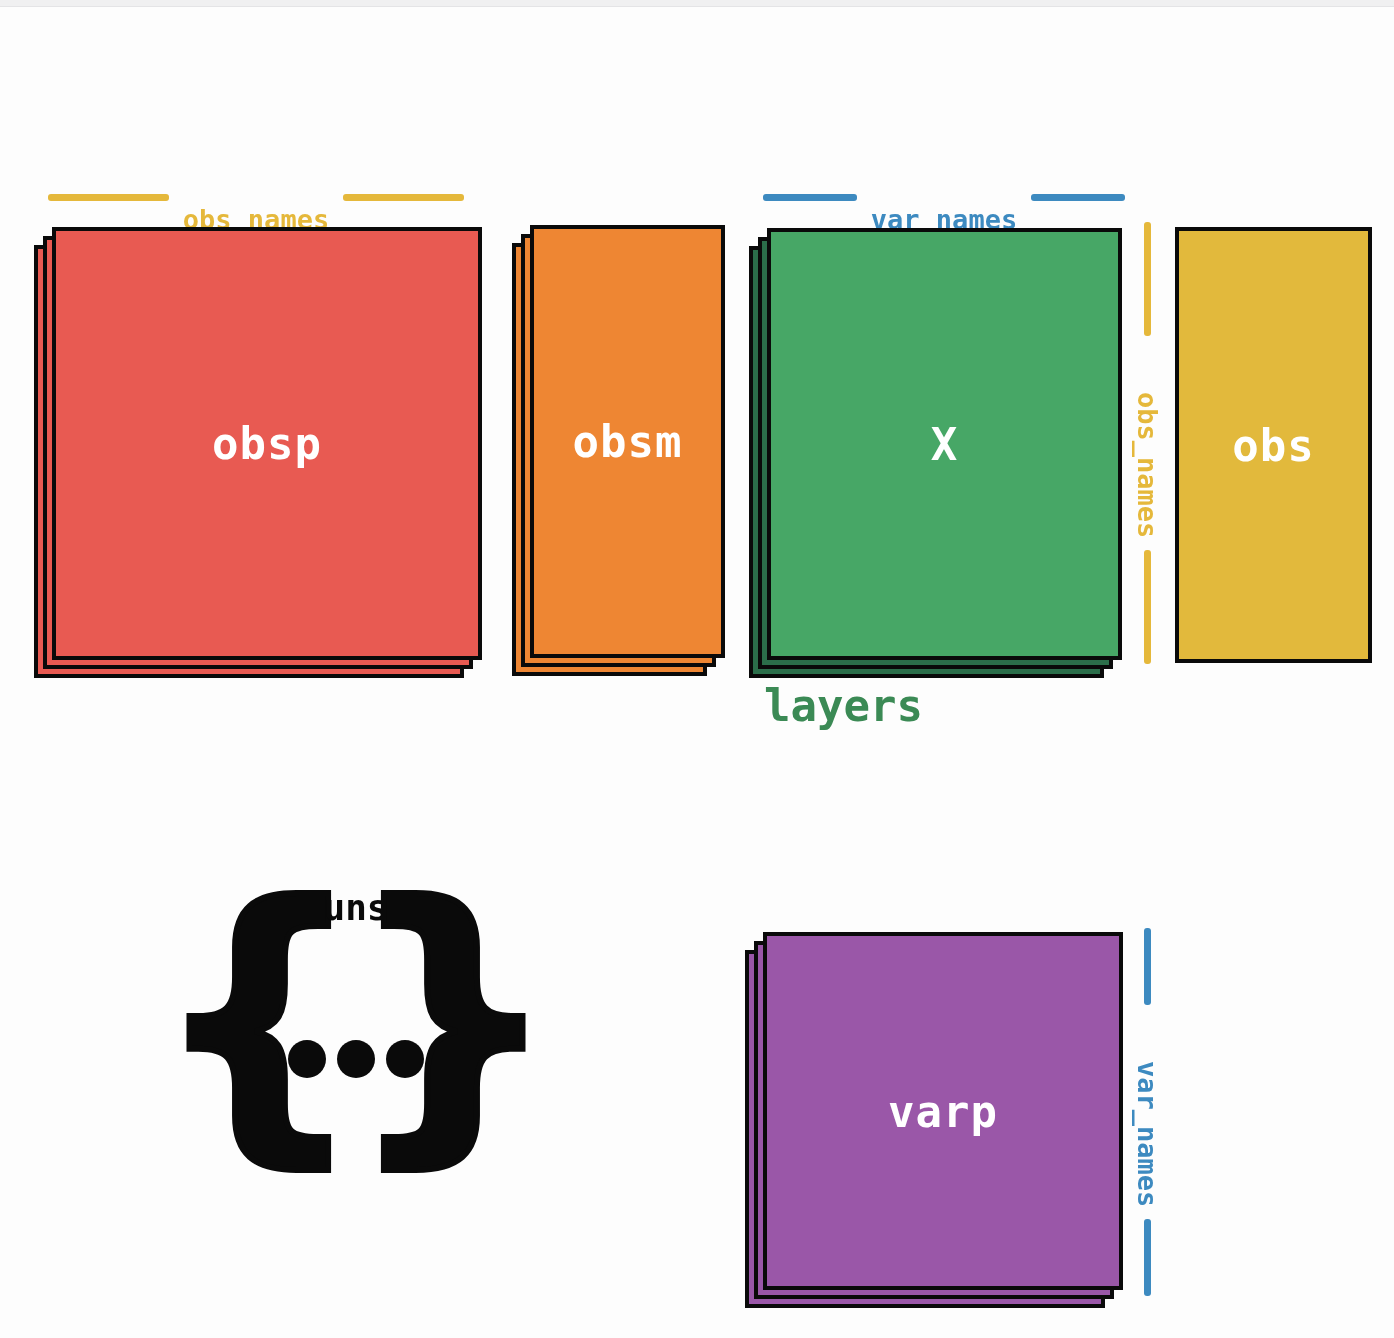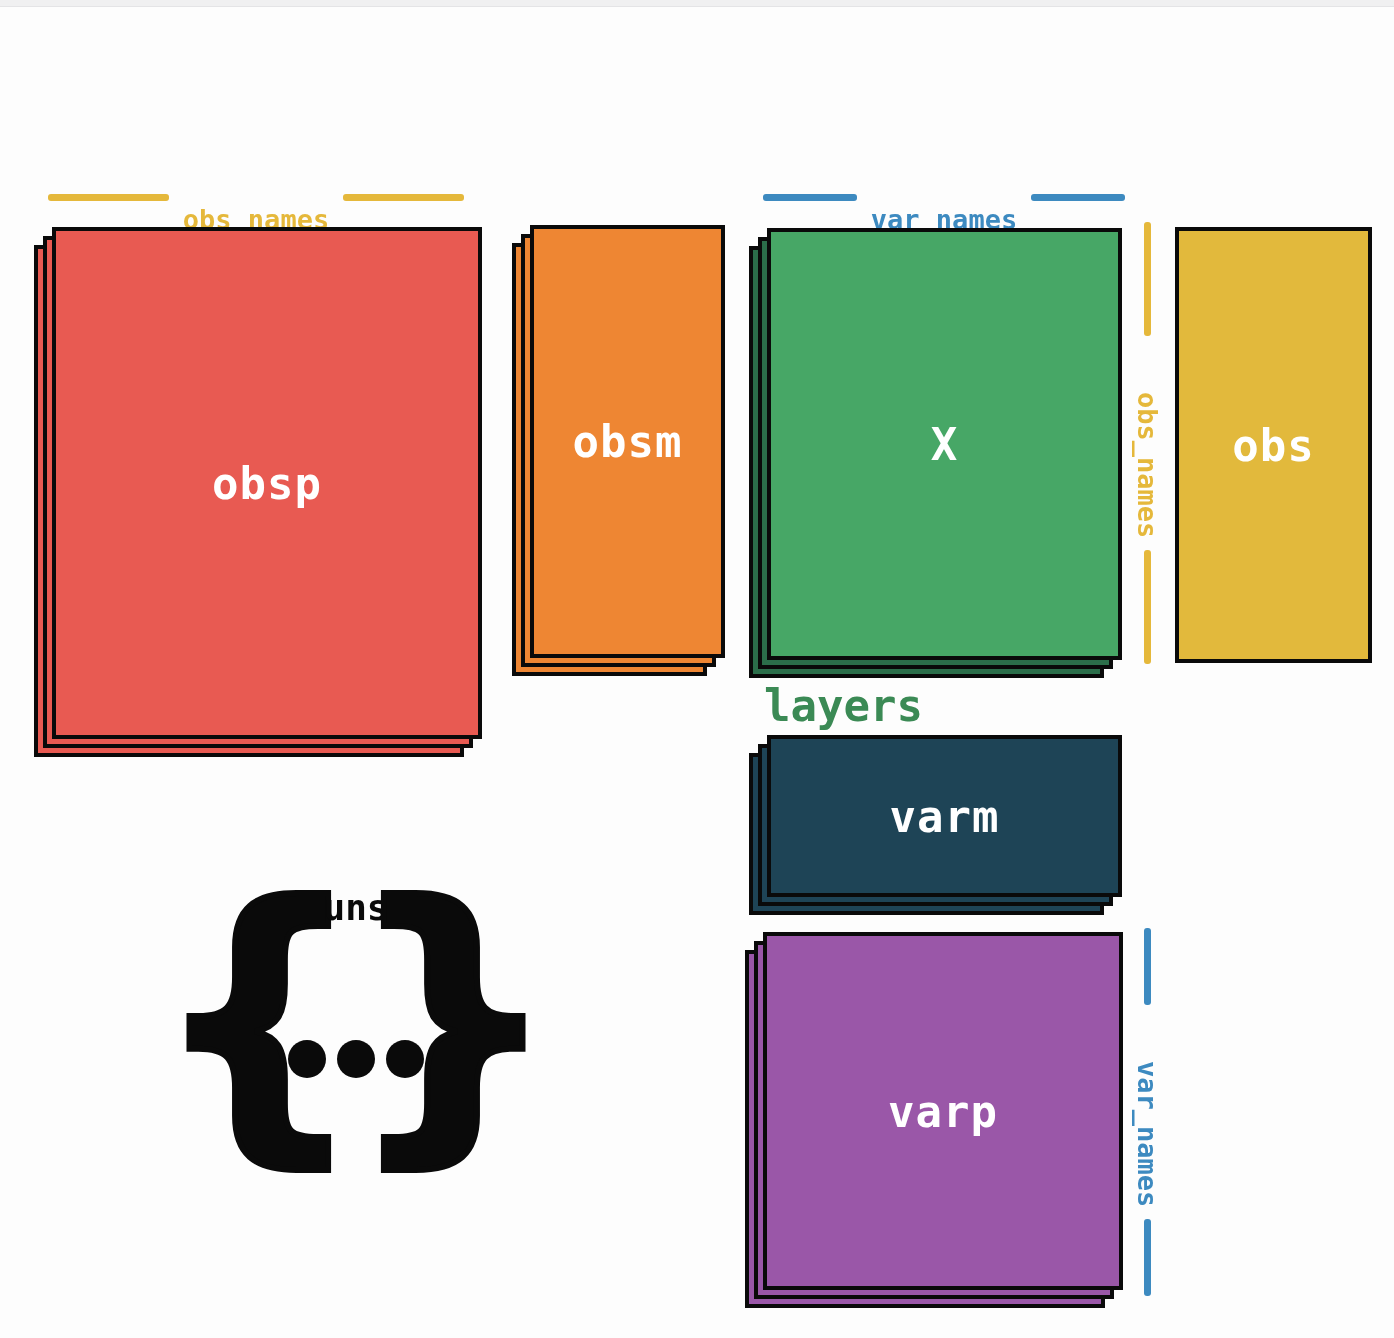--- a/index.html
+++ b/index.html
@@ -28,21 +28,21 @@
     background: var(--fill); border: 4px solid var(--ink-black);
     display: flex; align-items: center; justify-content: center;
   }
   .layer.front { display: flex; align-items: center; justify-content: center; }
   .block-label {
     color: #ffffff; font-weight: bold; font-size: 44px; letter-spacing: 1px;
   }
 
   .var-block  { left: 765px;  top: 4px;   width: 358px; height: 164px; --fill: var(--var-blue); }
   .obs-block  { left: 1175px; top: 227px; width: 197px; height: 436px; --fill: var(--obs-gold); }
-  .obsp-stack { left: 52px;   top: 227px; width: 430px; height: 512px; --fill: var(--obsp-red); }
+  .obsp-stack { left: 52px;   top: 227px; width: 430px; height: 433px; --fill: var(--obsp-red); }
   .obsm-stack { left: 530px;  top: 225px; width: 195px; height: 433px; --fill: var(--obsm-orange); }
   .x-stack    { left: 767px;  top: 228px; width: 355px; height: 432px; --fill: var(--x-green); --fill-back: var(--x-green-dark); }
   .varm-stack { left: 767px;  top: 735px; width: 355px; height: 162px; --fill: var(--varm-navy); }
   .varp-stack { left: 763px;  top: 932px; width: 360px; height: 358px; --fill: var(--varp-purple); }
 
   
   .axis-row {
     position: absolute; display: flex; align-items: center; gap: 14px; height: 28px;
   }
   .axis-hline { height: 7px; flex: 1; border-radius: 3px; }
@@ -145,27 +145,20 @@
   </div>
 
   <div class="axis-col gold obs-names-side">
     <span class="axis-vline"></span>
     <span class="axis-vtext axis-text">obs_names</span>
     <span class="axis-vline"></span>
   </div>
 
   <div class="layers-caption">layers</div>
 
-  <div class="stack varm-stack">
-    <div class="layer back2"></div>
-    <div class="layer back1"></div>
-    <div class="layer front">
-      <span class="block-label">varm</span>
-    </div>
-  </div>
 
   <div class="stack varp-stack">
     <div class="layer back2"></div>
     <div class="layer back1"></div>
     <div class="layer front">
       <span class="block-label">varp</span>
     </div>
   </div>
 
   <div class="axis-col blue var-names-side">

